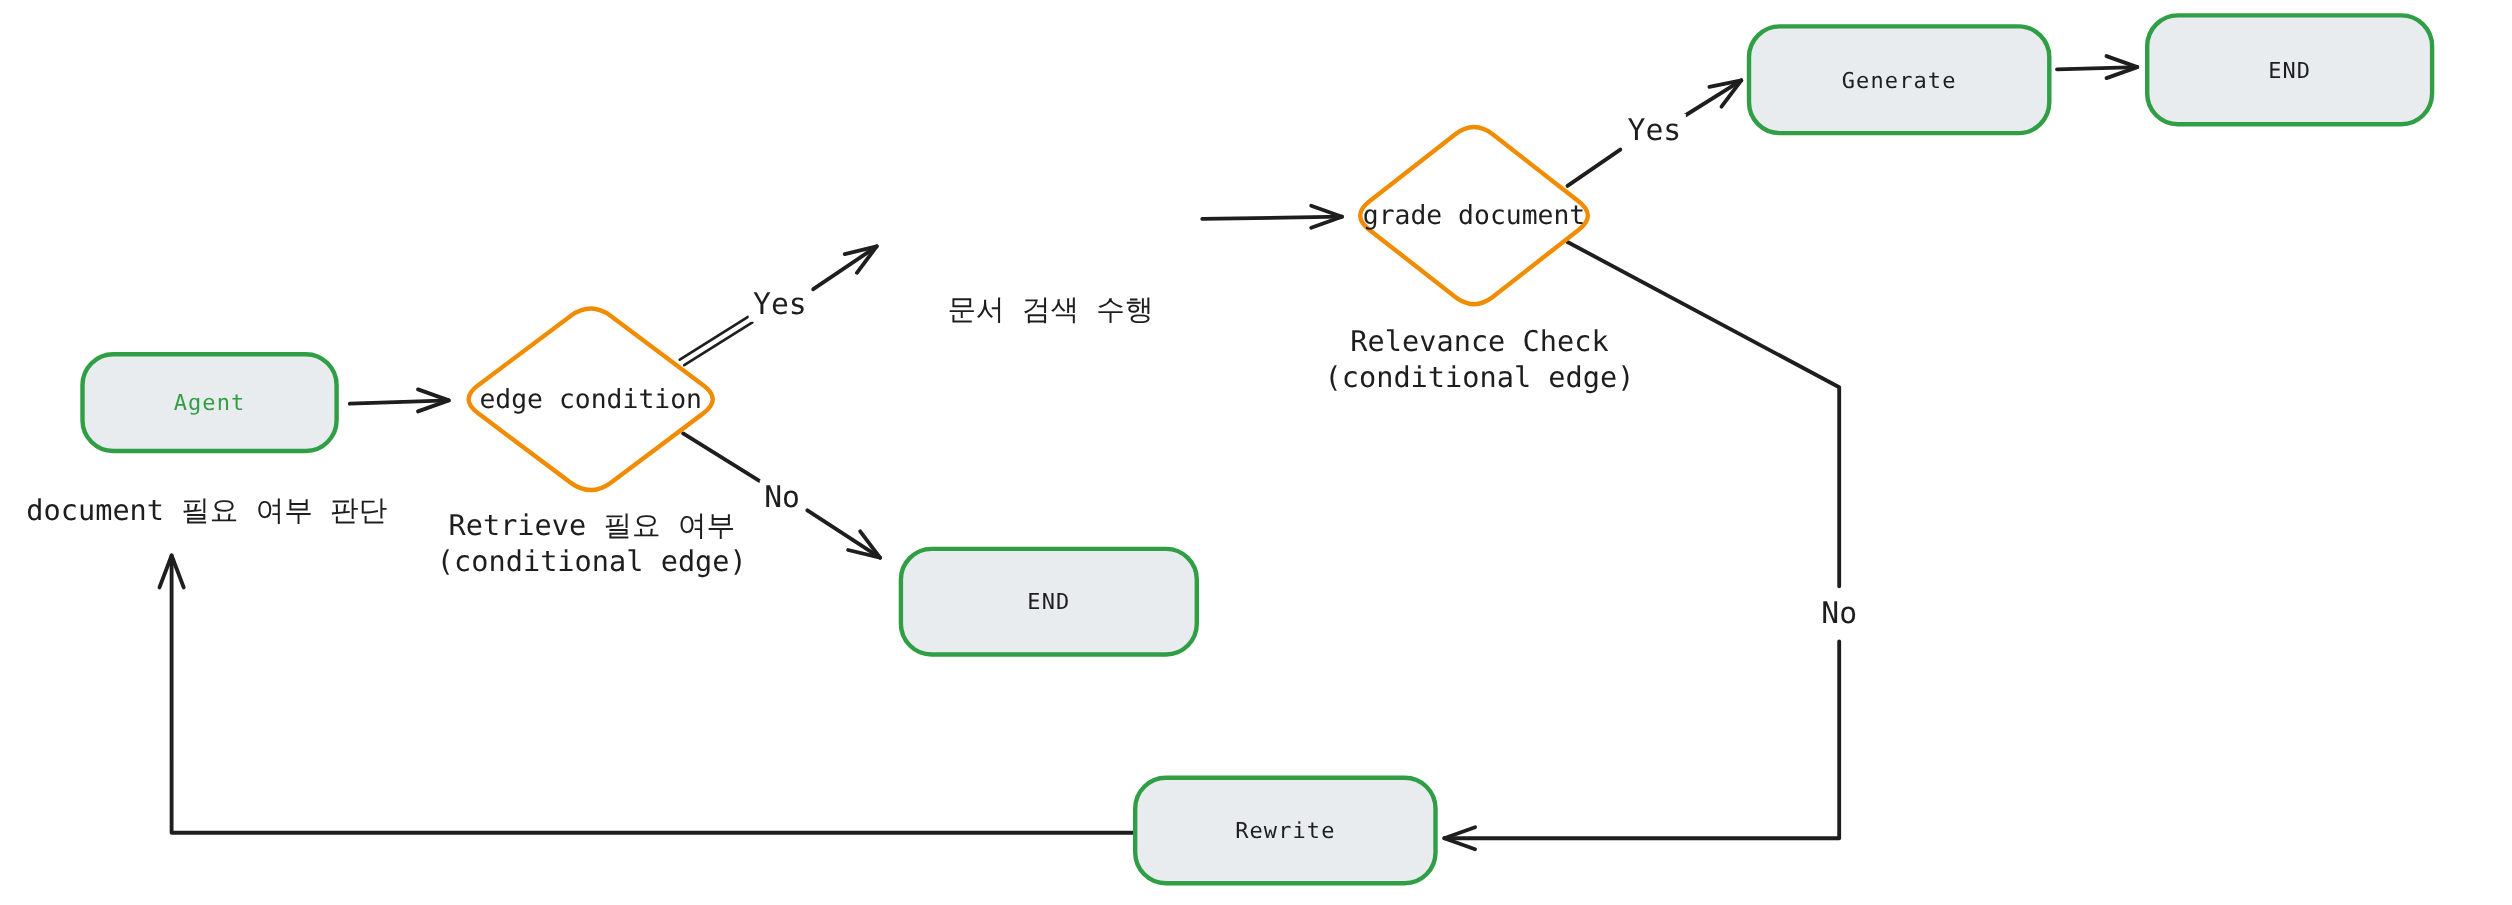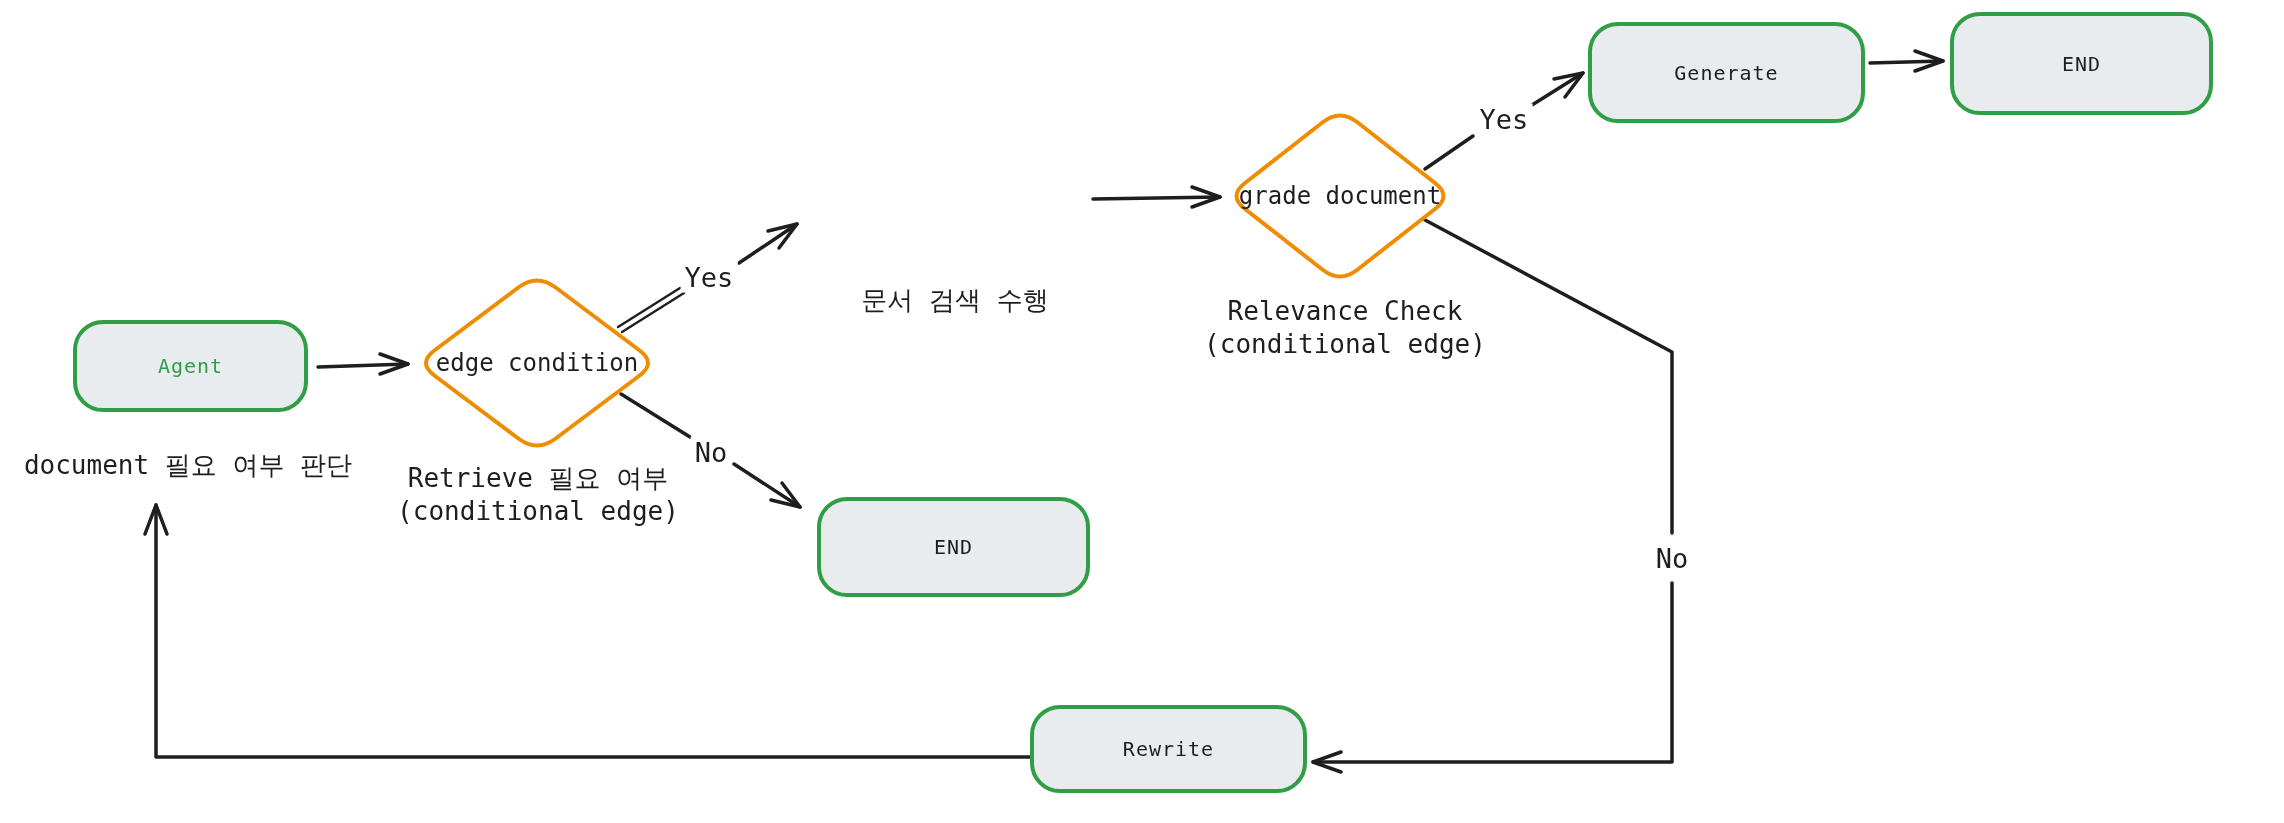--- a/index.html
+++ b/index.html
@@ -139,41 +139,41 @@
   </div>
 
   <div class="node" style="left:1588px; top:22px; width:277px; height:101px;">
     <span>Generate</span>
   </div>
 
   <div class="node" style="left:1950px; top:12px; width:263px; height:103px;">
     <span>END</span>
   </div>
 
-  <div class="node" style="left:1030px; top:705px; width:277px; height:88px;">
+  <div class="node" style="left:1030px; top:705px; width:277px; height:100px;">
     <span>Rewrite</span>
   </div>
 
   <div class="decision-label" style="left:537px; top:363px;">
     <span>edge</span>
     <span>condition</span>
   </div>
   <div class="decision-label" style="left:1340px; top:196px;">
     <span>grade</span>
     <span>document</span>
   </div>
 
   <div class="note" style="left:188px; top:449px;">document 필요 여부 판단</div>
 
   <div class="note" style="left:538px; top:462px;">
     <span>Retrieve 필요 여부</span>
     <span>(conditional edge)</span>
   </div>
 
-  <div class="note" style="left:955px; top:266px;margin-top:18px;">문서 검색 수행</div>
+  <div class="note" style="left:955px; top:266px;">문서 검색 수행</div>
 
   <div class="note" style="left:1345px; top:295px;">
     <span>Relevance Check</span>
     <span>(conditional edge)</span>
   </div>
 
   <div class="edge-label" style="left:709px; top:277px;">Yes</div>
   <div class="edge-label" style="left:711px; top:452px;">No</div>
   <div class="edge-label" style="left:1504px; top:119px;">Yes</div>
   <div class="edge-label" style="left:1672px; top:558px;">No</div>

